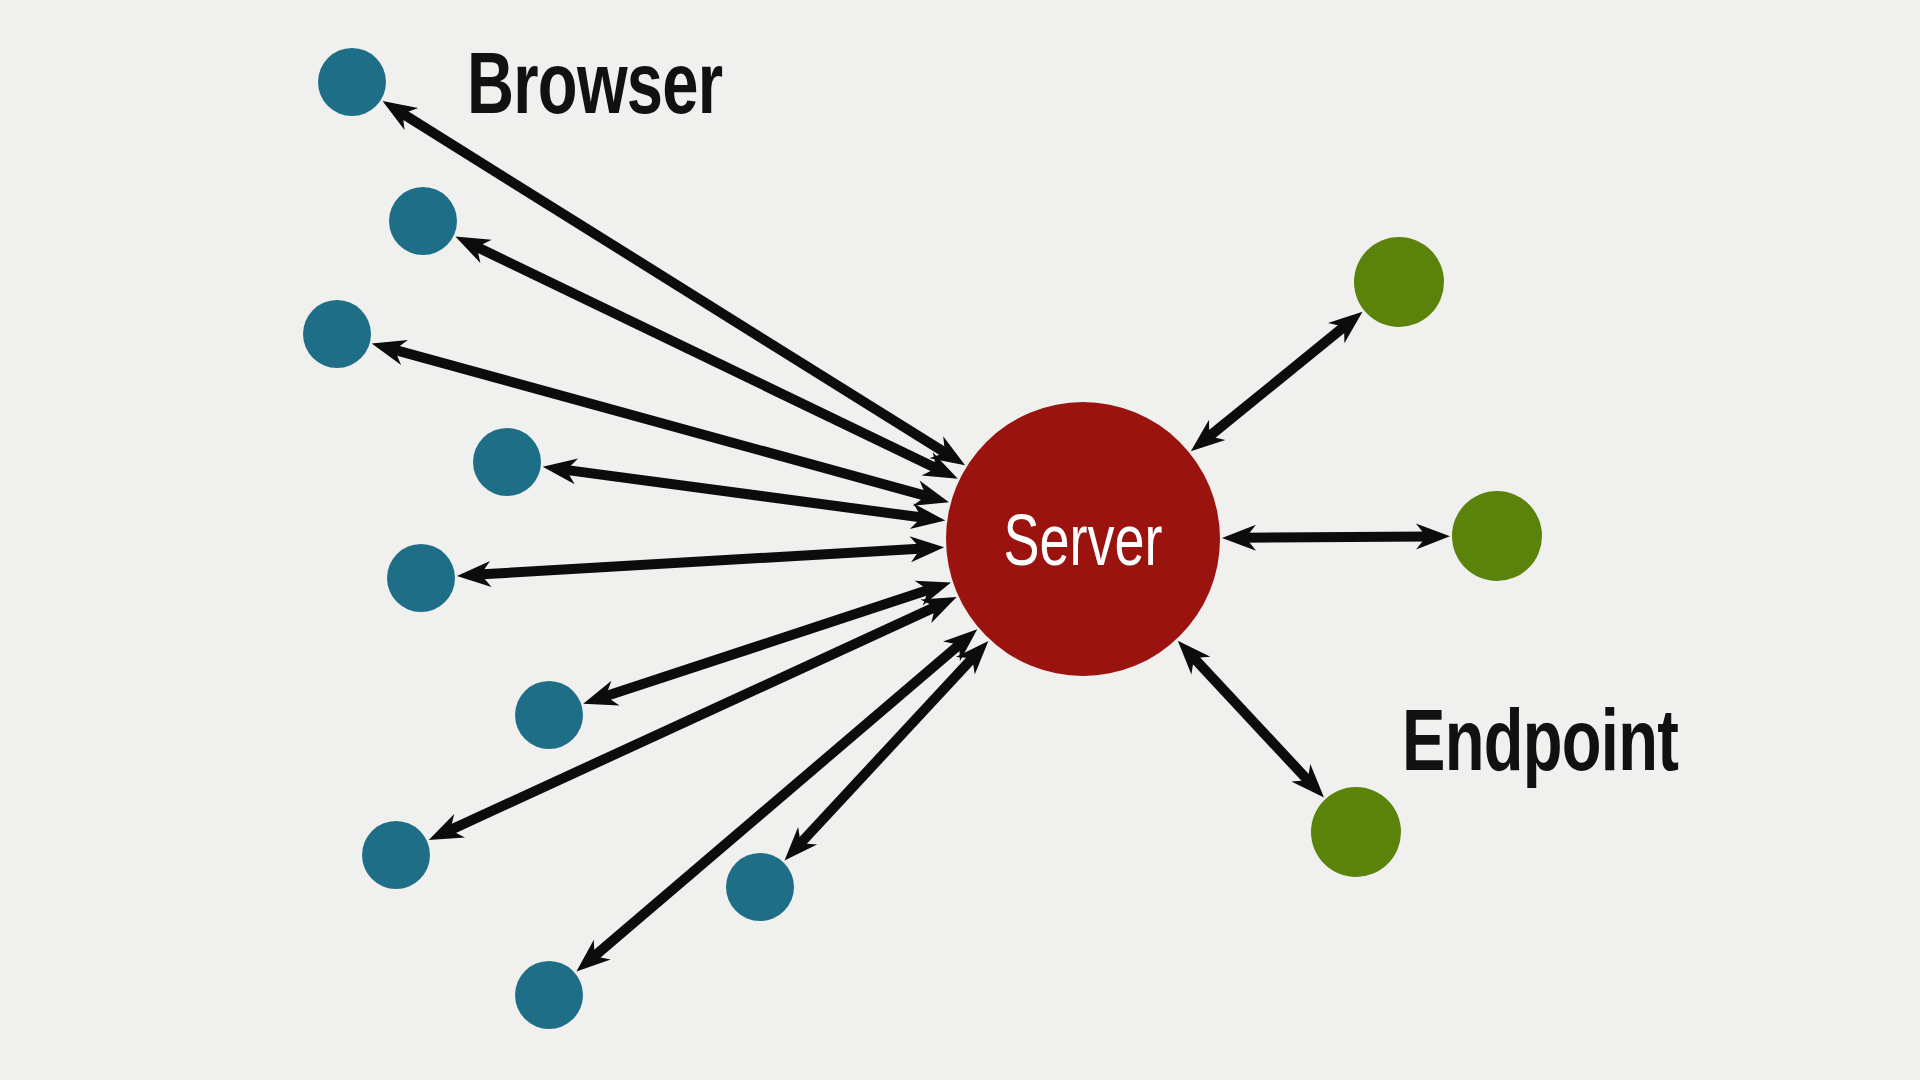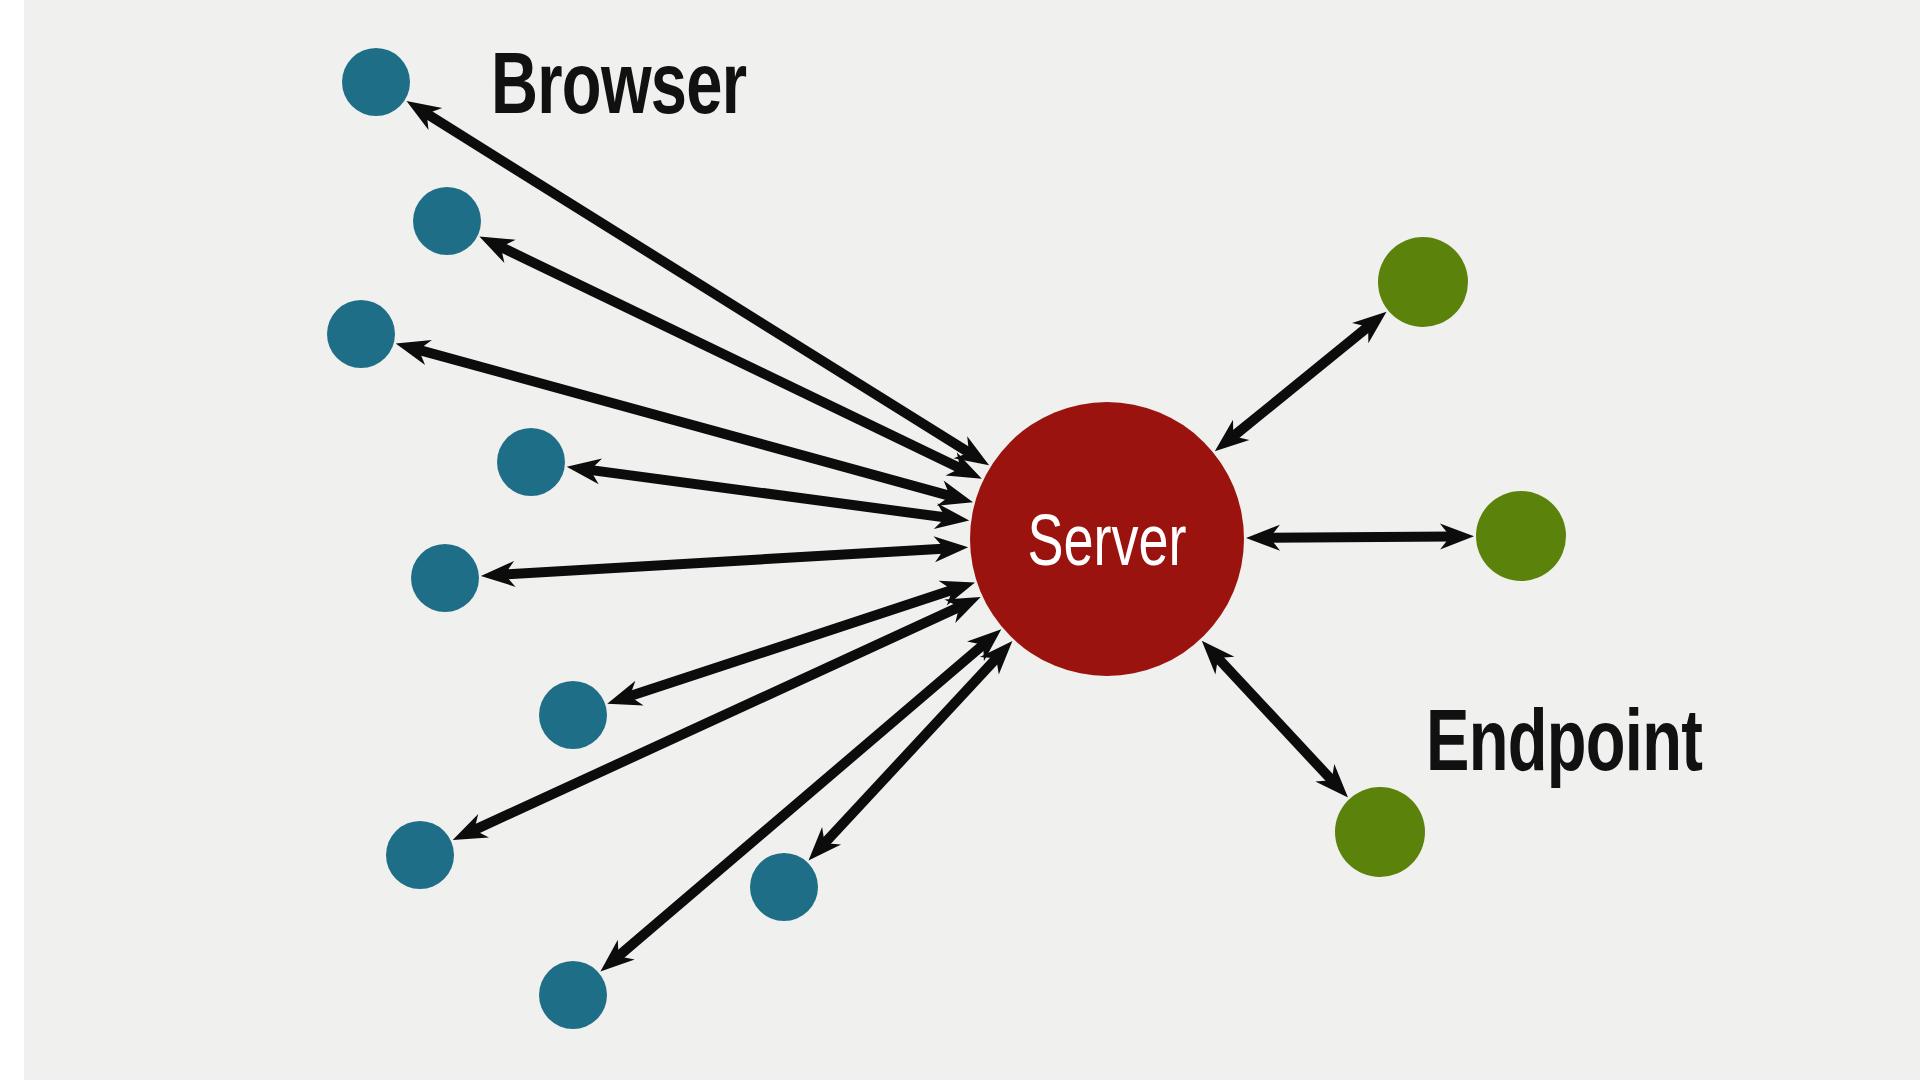--- a/index.html
+++ b/index.html
@@ -7,21 +7,20 @@
     padding: 0;
     width: 1920px;
     height: 1080px;
     overflow: hidden;
     font-family: "Liberation Sans", "DejaVu Sans", sans-serif;
   }
   .stage {
     position: relative;
     width: 1712px;
     height: 1080px;
-    padding-left: 24px;
   }
   svg { display: block; }
   .group-label {
     font-family: "Liberation Sans", "DejaVu Sans", sans-serif;
     font-weight: 700;
     font-size: 88px;
     letter-spacing: -1px;
   }
   .server-label {
     font-family: "Liberation Sans", "DejaVu Sans", sans-serif;

